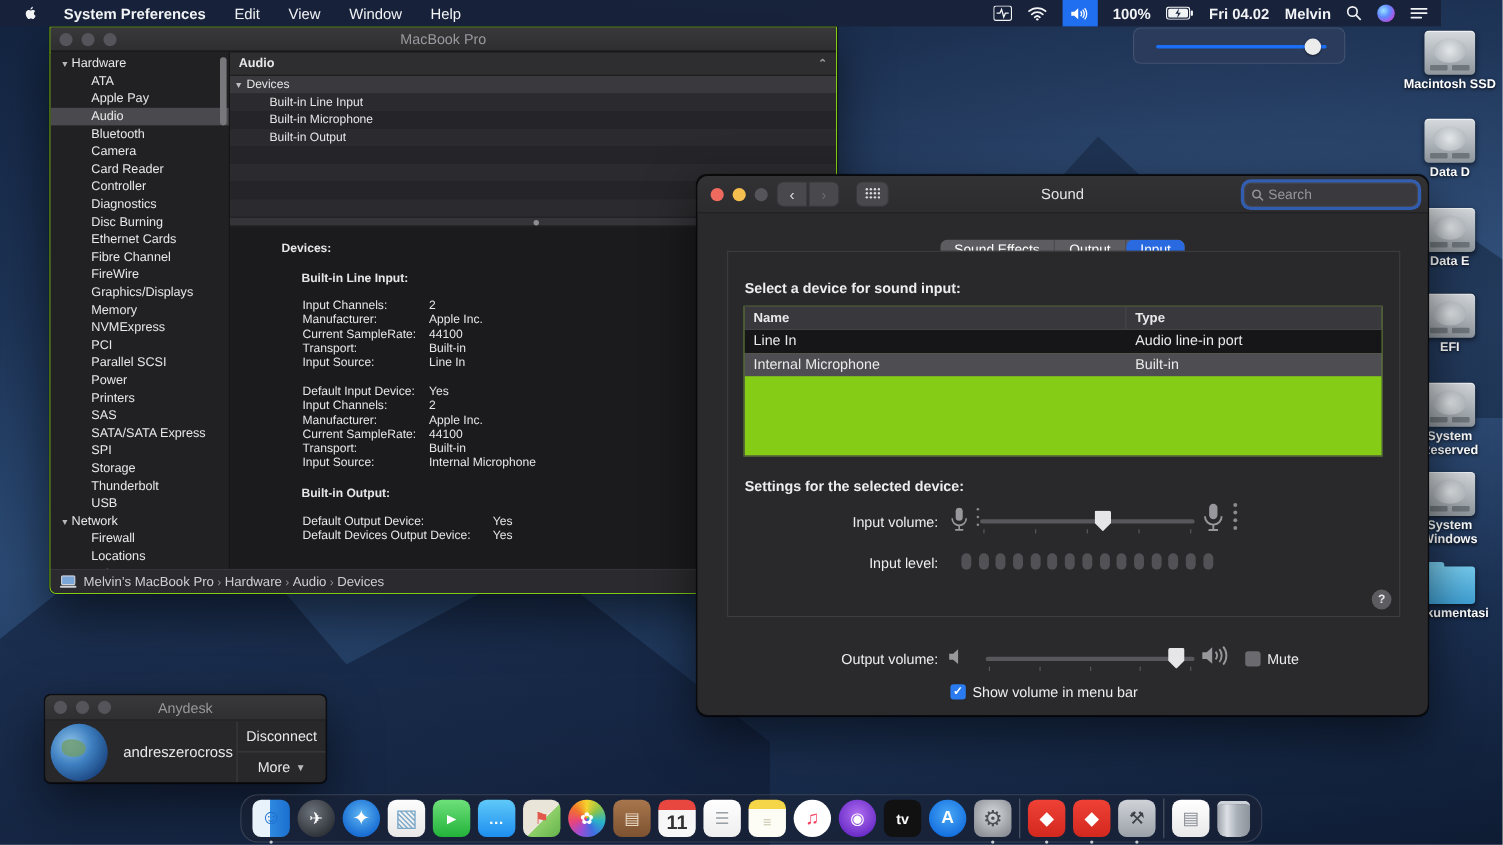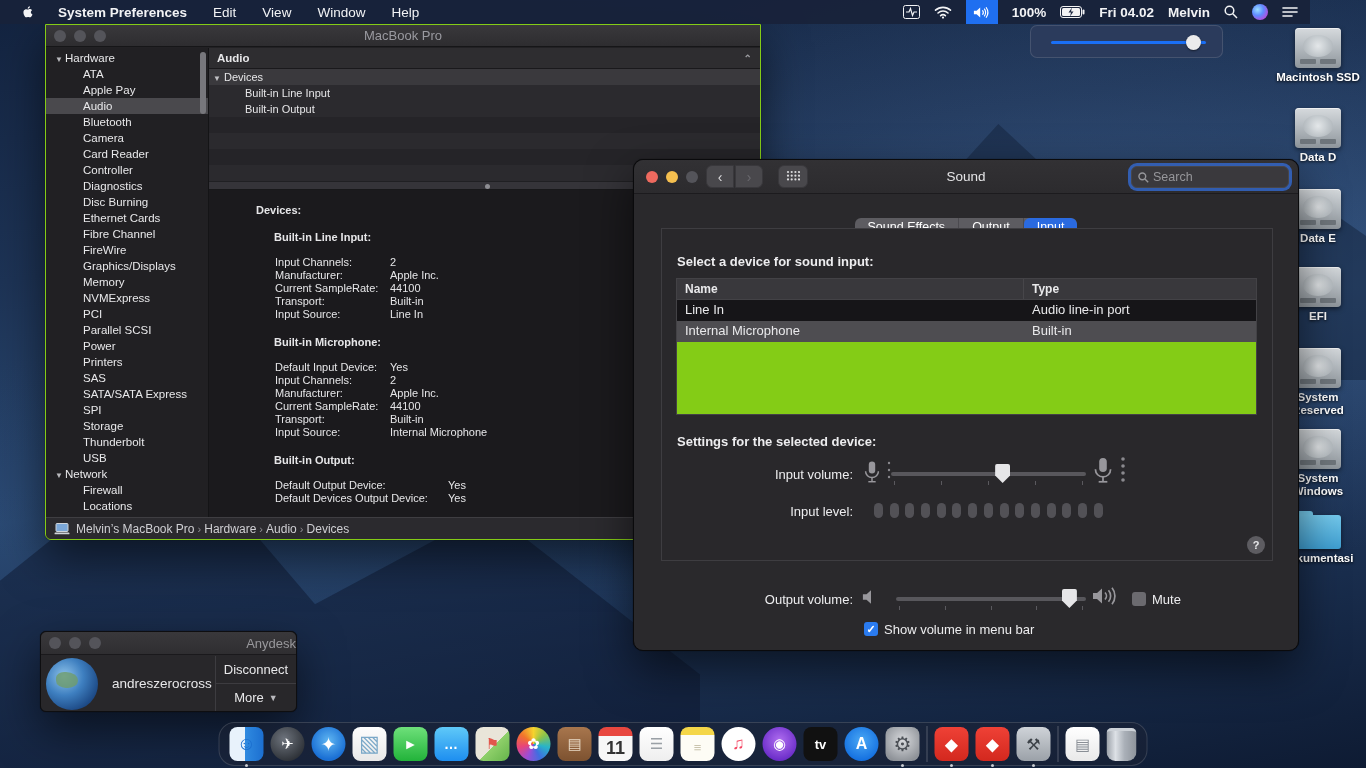--- a/index.html
+++ b/index.html
@@ -122,21 +122,21 @@
   .checkbox.checked { background:#2a7bf0; color:#fff; font-size:11px; text-align:center; line-height:14px; font-weight:bold; }
   .cb-label { position:absolute; font-size:13px; color:#ededef; }
   .icn { color:#98979c; }
 
   
   #anydesk { position:absolute; z-index:9; left:40px; top:631px; width:257px; height:81px;
     background:#28272a; border:1px solid #0e0e10; border-radius:6px; color:#e8e8ea; }
   #ad-titlebar { height:23px; background:linear-gradient(#39383b,#2f2e31); border-bottom:1px solid #1a191c;
     border-radius:6px 6px 0 0; display:flex; align-items:center; position:relative; }
   #ad-titlebar .lights { margin-left:8px; }
-  #ad-titlebar .title { position:absolute; left:0; right:0; text-align:right; font-size:13px; color:#98989c; }
+  #ad-titlebar .title { position:absolute; left:0; right:0; text-align:center; font-size:13px; color:#98989c; }
   #ad-body { position:absolute; top:24px; bottom:0; left:0; right:0; display:flex; }
   #ad-avatar { width:52px; height:52px; border-radius:50%; margin:2px 0 0 5px;
     background:radial-gradient(circle at 35% 35%, #8fc3ea 0%, #3e7fc0 40%, #1d4a86 75%, #122f5c 100%); position:relative; overflow:hidden; }
   #ad-avatar::after { content:""; position:absolute; left:10px; top:14px; width:22px; height:16px; background:#6f9c6a;
     border-radius:40% 60% 50% 50%; opacity:.8; }
   #ad-name { flex:1; display:flex; align-items:center; padding-left:14px; font-size:13.5px; }
   #ad-col { width:81px; border-left:1px solid #3d3c40; display:flex; flex-direction:column; }
   .ad-btn { flex:1; display:flex; align-items:center; justify-content:center; font-size:13px; gap:5px; }
   .ad-btn.top { border-bottom:1px solid #3d3c40; }
   .ad-btn .chev { font-size:9px; color:#b9b9bd; }
@@ -345,20 +345,21 @@
       <div id="si-scrollthumb"></div>
     </div>
     <div id="si-panel">
       <div id="si-phead">
         <span>Audio</span>
         <span class="chev">⌃</span>
       </div>
       <div id="si-tree">
           <div class="tree-row group"><span class="tri">▼</span><span>Devices</span></div>
           <div class="tree-row item odd"><span>Built-in Line Input</span></div>
+          <div class="tree-row item even"><span>Built-in Microphone</span></div>
           <div class="tree-row item odd"><span>Built-in Output</span></div>
           <div class="tree-row even"></div>
           <div class="tree-row odd"></div>
           <div class="tree-row even"></div>
           <div class="tree-row odd"></div>
         </div>
       <div id="si-splitter">
           <span class="dot"></span>
         </div>
       <div id="si-details">
@@ -380,21 +381,20 @@
               </div>
               <div class="si-kv">
                 <span class="k">Transport:</span>
                 <span class="v">Built-in</span>
               </div>
               <div class="si-kv">
                 <span class="k">Input Source:</span>
                 <span class="v">Line In</span>
               </div>
             </div>
-            <div class="si-sec-title">Built-in Microphone:</div>
             <div class="si-rows">
               <div class="si-kv">
                 <span class="k">Default Input Device:</span>
                 <span class="v">Yes</span>
               </div>
               <div class="si-kv">
                 <span class="k">Input Channels:</span>
                 <span class="v">2</span>
               </div>
               <div class="si-kv">

